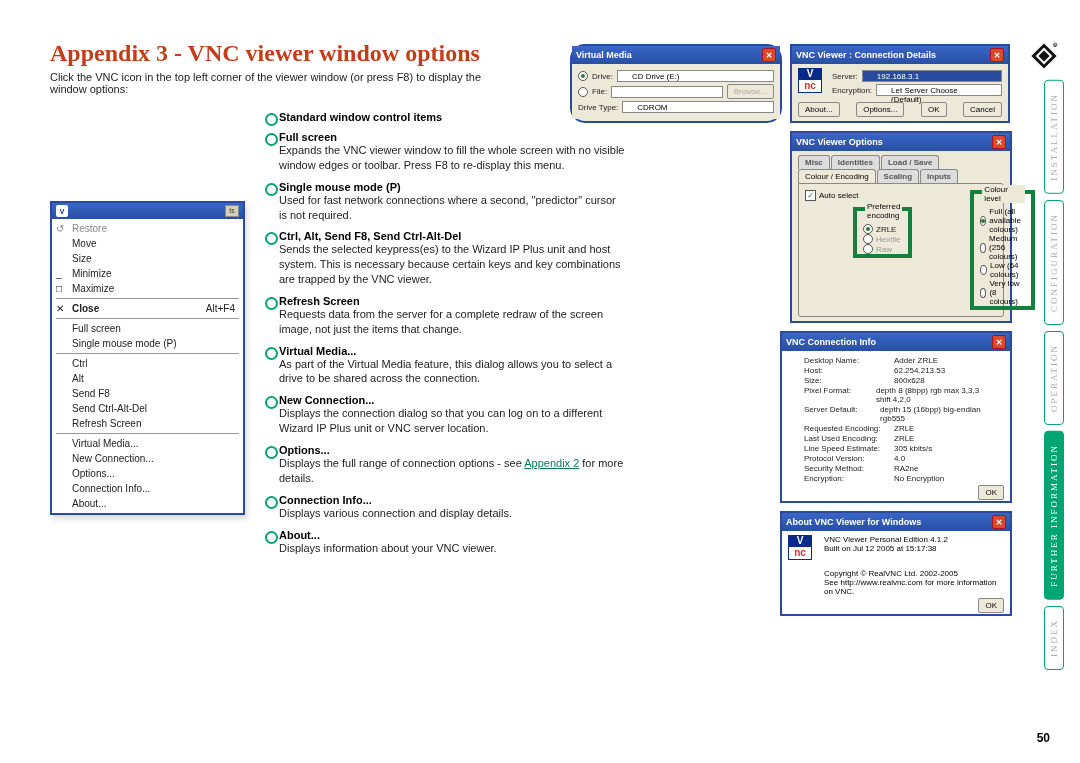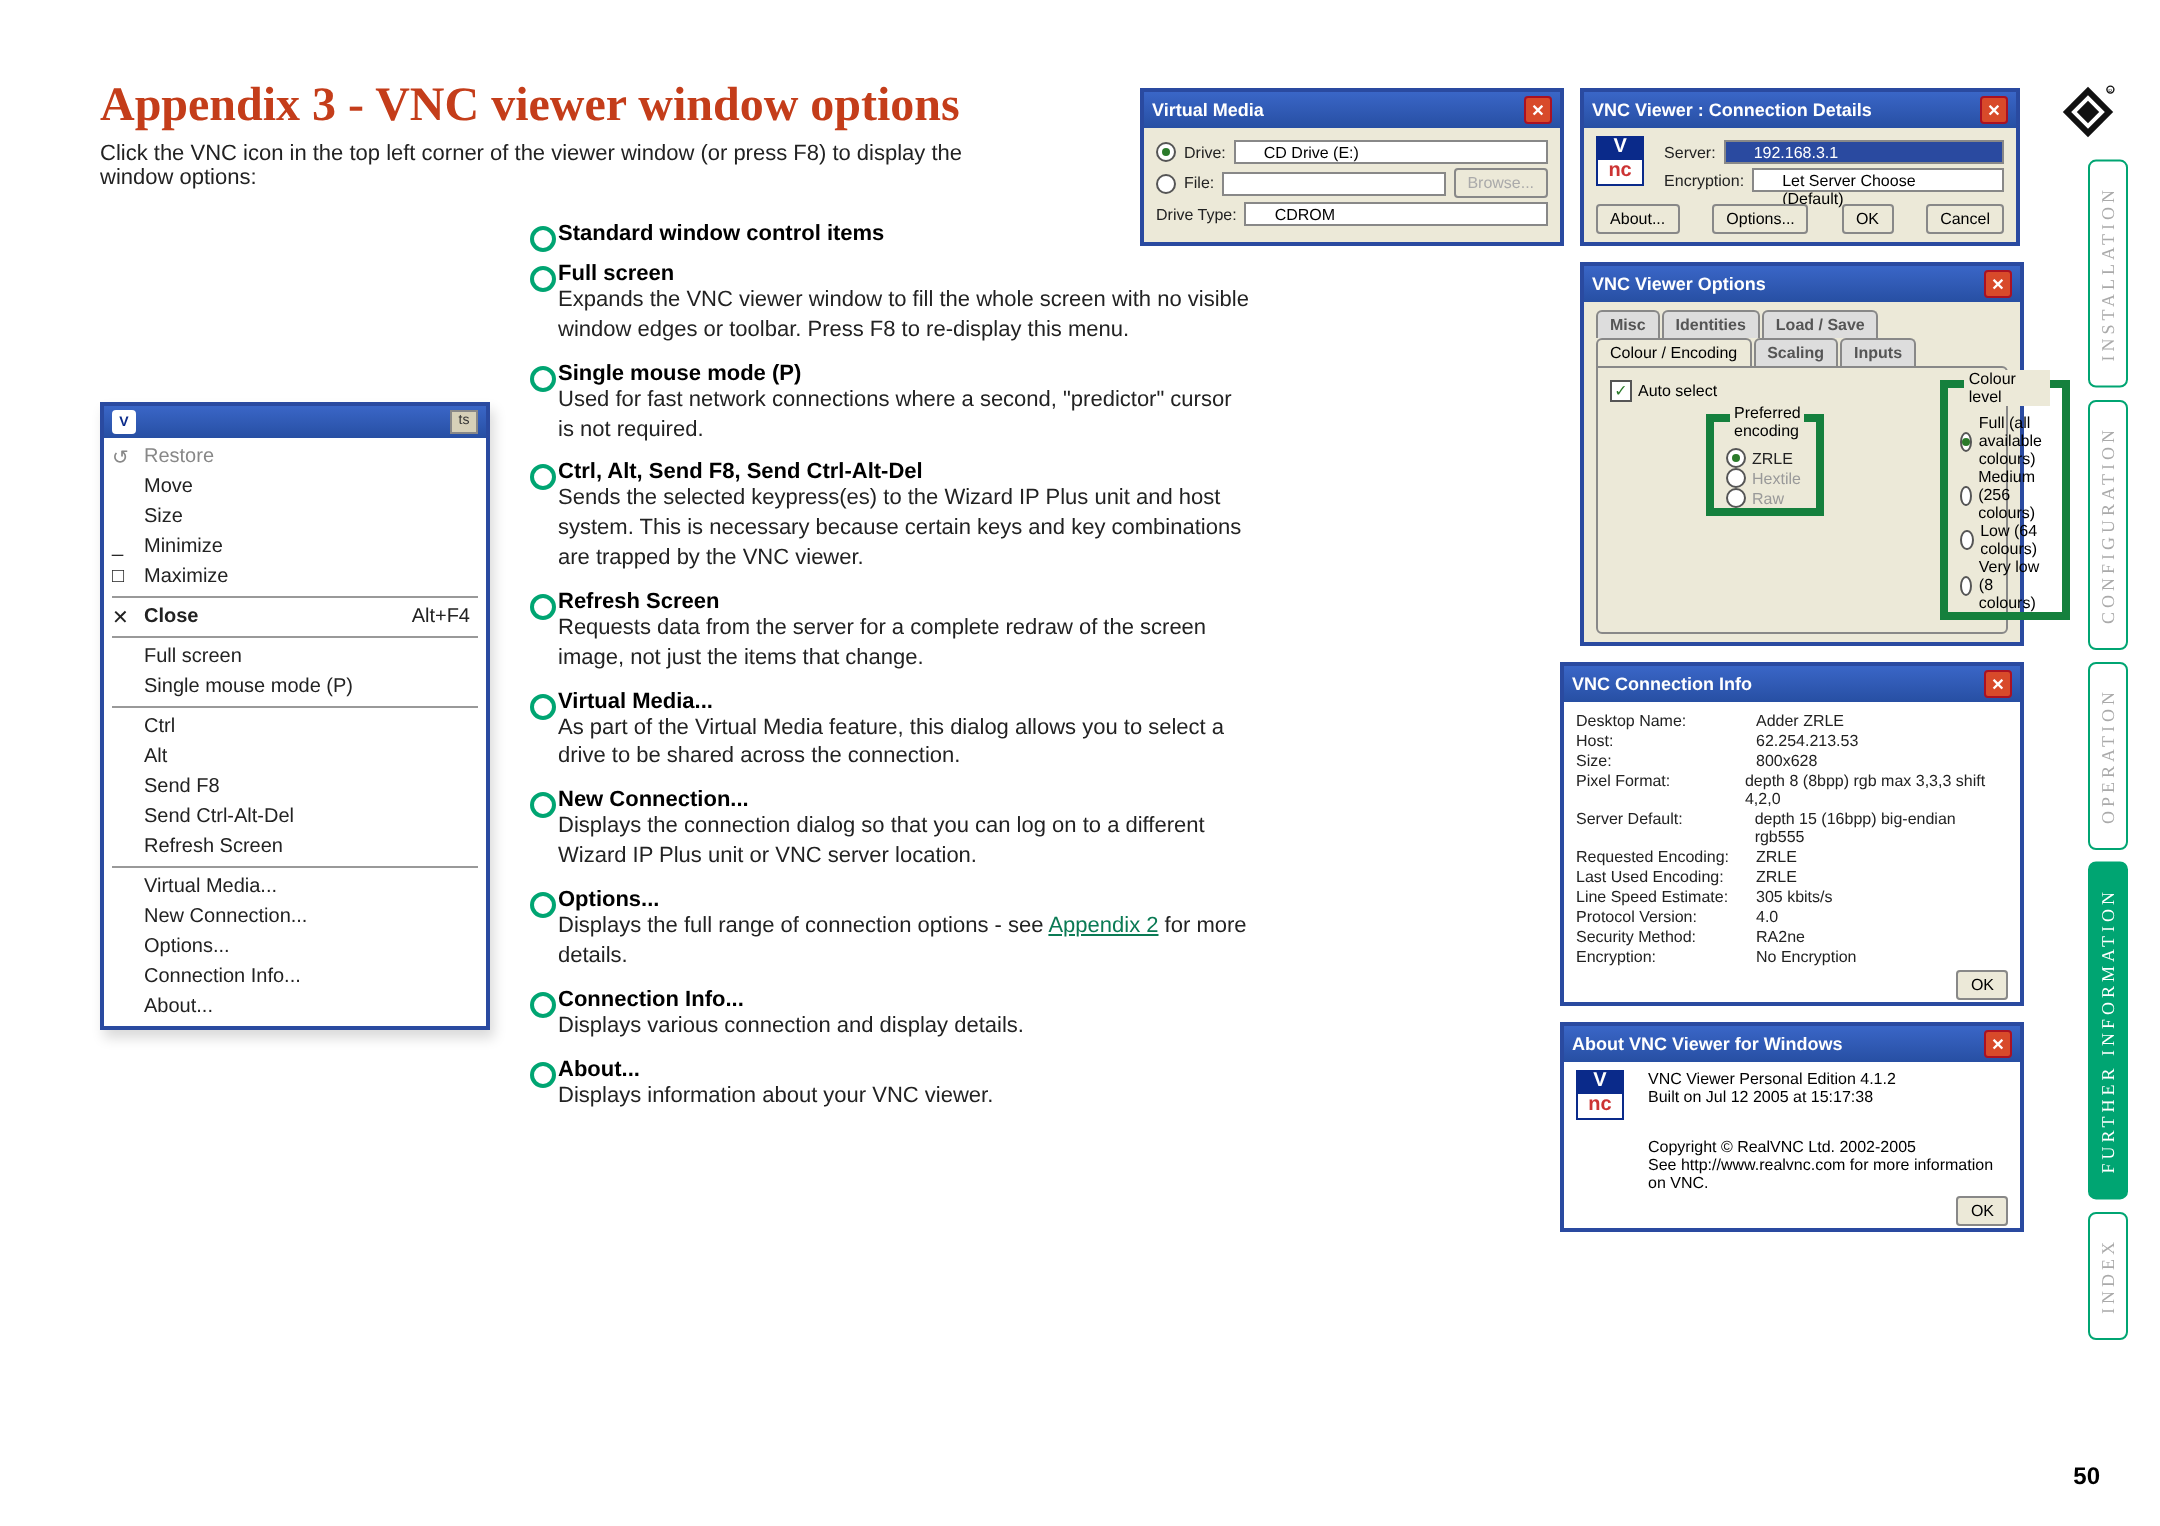--- a/index.html
+++ b/index.html
@@ -120,21 +120,21 @@
   .check { display:flex;align-items:center;gap:3px;font-size:8px;}
   .check .box{width:9px;height:9px;border:1px solid #555;background:#fff;display:flex;align-items:center;justify-content:center;font-size:8px;color:#2a7a2a;}
 
   .vnc-logo {
     float:left; width:24px;height:24px;margin-right:6px;
     display:flex;flex-direction:column;
   }
   .vnc-logo .top{background:#0a2a8a;color:#fff;font-size:10px;font-weight:bold;text-align:center;line-height:12px;}
   .vnc-logo .bot{background:#fff;color:#c33;font-size:10px;font-weight:bold;text-align:center;line-height:12px;border:1px solid #0a2a8a;border-top:none;}
 
-  .info-row{display:flex;font-size:8px;margin:1px 0;}
+  .info-row{display:flex;font-size:8px;margin:1px 16px;}
   .info-row .k{width:90px;color:#222;}
   .info-row .v{color:#222;}
 
   
   .tabs-row{display:flex;gap:1px;font-size:8px;margin-bottom:0;}
   .tab{background:#ece9d8;border:1px solid #888;border-bottom:none;padding:2px 6px;border-radius:3px 3px 0 0;}
   .tab.inactive{background:#ddd;color:#555;font-weight:bold;}
   .tabs-body{border:1px solid #888;border-radius:0 3px 3px 3px;padding:6px;background:#ece9d8;display:flex;gap:10px;}
   .fieldset{border:4px solid #15803d;padding:0 6px;font-size:8px;flex:1;margin-left:48px;}
   .fieldset-title{font-size:8px;margin:-10px 0 4px 2px;background:#ece9d8;padding:0 2px;display:inline-block;}
@@ -311,21 +311,21 @@
           <div class="desc-bullet"></div>
           <div class="desc-title">About...</div>
           <div class="desc-body">Displays information about your VNC viewer.</div>
         </div>
       </div>
 
     <div class="right-col" style="position:absolute;left:530px;top:44px;width:440px;">
 
       <div style="display:flex;gap:8px;">
 
-        <div class="win" style="width:210px;">
+        <div class="win" style="width:210px;border-radius:15px;">
           <div class="win-title">
               <span>Virtual Media</span>
               <span class="win-close">✕</span>
             </div>
           <div class="win-body">
             <div class="field-row">
                 <span class="radio sel">
                   <span class="dot"></span>
                 </span>
                 <span class="field-label">Drive:</span>

